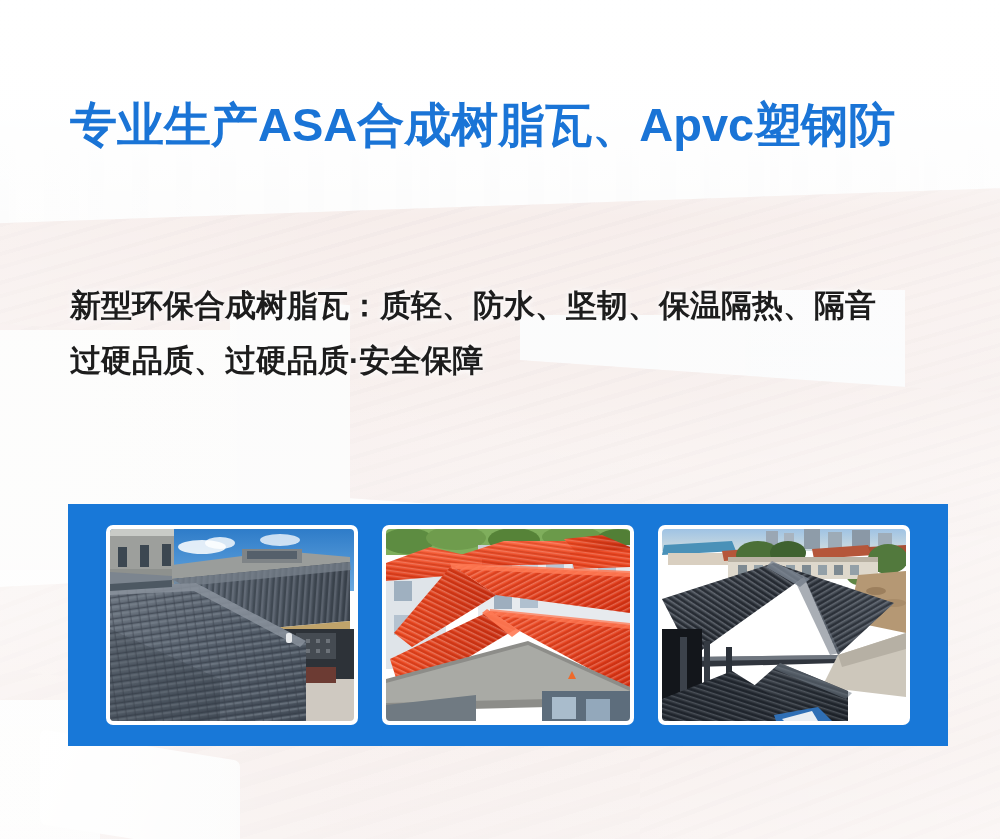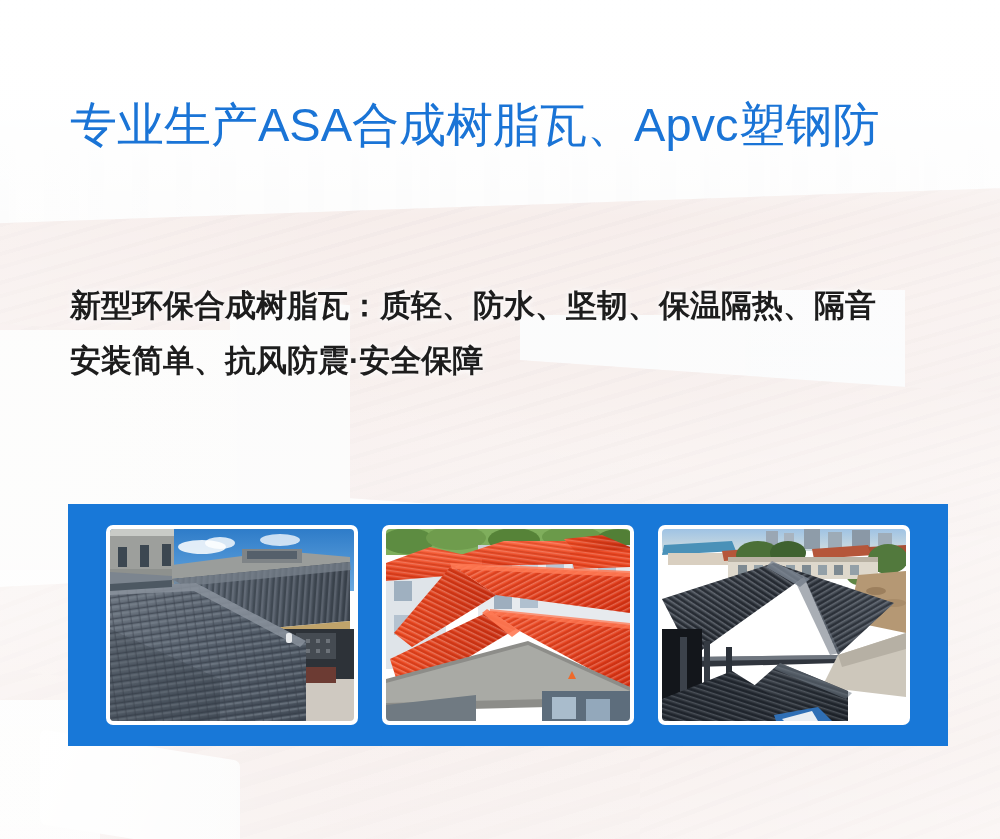--- a/index.html
+++ b/index.html
@@ -149,21 +149,21 @@
     inset: 0;
   }
 
   .headline {
     position: absolute;
     left: 70px;
     top: 94px;
     width: 880px;
     color: #1a74d6;
     font-size: 47px;
-    font-weight: normal;
+    font-weight: bold;
     line-height: 62px;
     letter-spacing: 0px;
     text-shadow:
        0 0 6px rgba(255,255,255,0.95),
        0 0 12px rgba(255,255,255,0.85),
        1px 1px 0 rgba(255,255,255,0.6);
     white-space: nowrap;
   }
   .headline .hl-line { display: block; }
 
@@ -243,21 +243,21 @@
   </div>
 
   <div class="content">
 
     <div class="headline">
       <span class="hl-line" data-bind="headline.line1">专业生产ASA合成树脂瓦、Apvc塑钢防</span>
     </div>
 
     <div class="subtitle">
       <span class="sub-line" data-bind="subtitle.line1">新型环保合成树脂瓦：质轻、防水、坚韧、保温隔热、隔音</span>
-      <span class="sub-line" data-bind="subtitle.line3">安装简单、抗风防震·安全保障</span>
+      <span class="sub-line" data-bind="subtitle.line3">过硬品质、过硬品质·安全保障</span>
     </div>
 
     <div class="gallery">
 
       <div class="photo-frame">
         <div class="photo">
           <svg viewBox="0 0 244 192" preserveAspectRatio="none" aria-hidden="true">
             <defs>
               <linearGradient id="p1sky" x1="0" y1="0" x2="0" y2="1">
                 <stop offset="0" stop-color="#2e7cc9"></stop>

